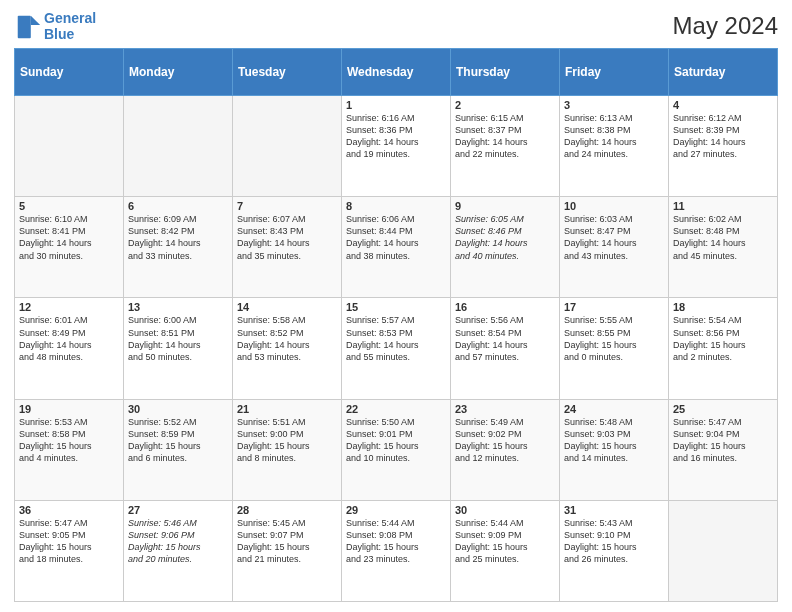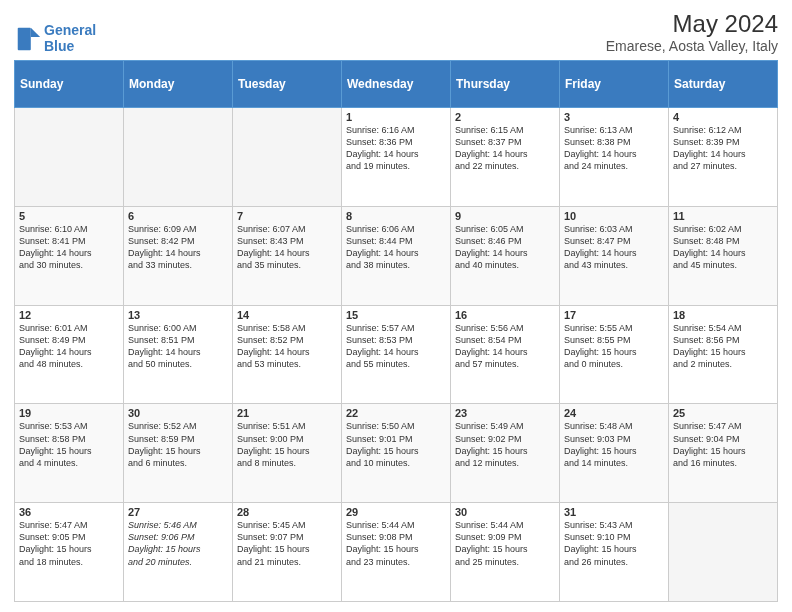--- a/index.html
+++ b/index.html
@@ -13,21 +13,21 @@
     .page {
       width: 792px;
       height: 612px;
       padding: 10px 14px;
       display: flex;
       flex-direction: column;
     }
     .header {
       display: flex;
       justify-content: space-between;
-      align-items: flex-end;
+      align-items: center;
       margin-bottom: 6px;
     }
     .logo {
       display: flex;
       align-items: center;
     }
     .logo-icon {
       width: 28px;
       height: 28px;
       margin-right: 2px;
@@ -100,21 +100,20 @@
         <polygon points="18,4 28,14 18,14" fill="#3a7bbf"></polygon>
         <rect x="4" y="4" width="14" height="24" fill="#3a7bbf" rx="1"></rect>
       </svg>
       <div>
         <div style="font-size:14px;font-weight:bold;color:#3a7bbf;">General</div>
         <div style="font-size:14px;font-weight:bold;color:#3a7bbf;">Blue</div>
       </div>
     </div>
     <div class="title-block">
       <h1>May 2024</h1>
-      <h2>Emarese, Aosta Valley, Italy</h2>
     </div>
   </div>
 
   <table class="calendar">
     <thead>
       <tr>
         <th>Sunday</th>
         <th>Monday</th>
         <th>Tuesday</th>
         <th>Wednesday</th>
@@ -181,21 +180,21 @@
           </td>
           <td>
             <span class="day-num">8</span>
             <div class="day-info" style="white-space: pre-line;">Sunrise: 6:06 AM
 Sunset: 8:44 PM
 Daylight: 14 hours
 and 38 minutes.</div>
           </td>
           <td>
             <span class="day-num">9</span>
-            <div class="day-info" style="white-space: pre-line;">Sunrise: 6:05 AM
+            <div class="day-info" style="white-space: pre-line; font-style: italic;">Sunrise: 6:05 AM
 Sunset: 8:46 PM
 Daylight: 14 hours
 and 40 minutes.</div>
           </td>
           <td>
             <span class="day-num">10</span>
             <div class="day-info" style="white-space: pre-line;">Sunrise: 6:03 AM
 Sunset: 8:47 PM
 Daylight: 14 hours
 and 43 minutes.</div>

